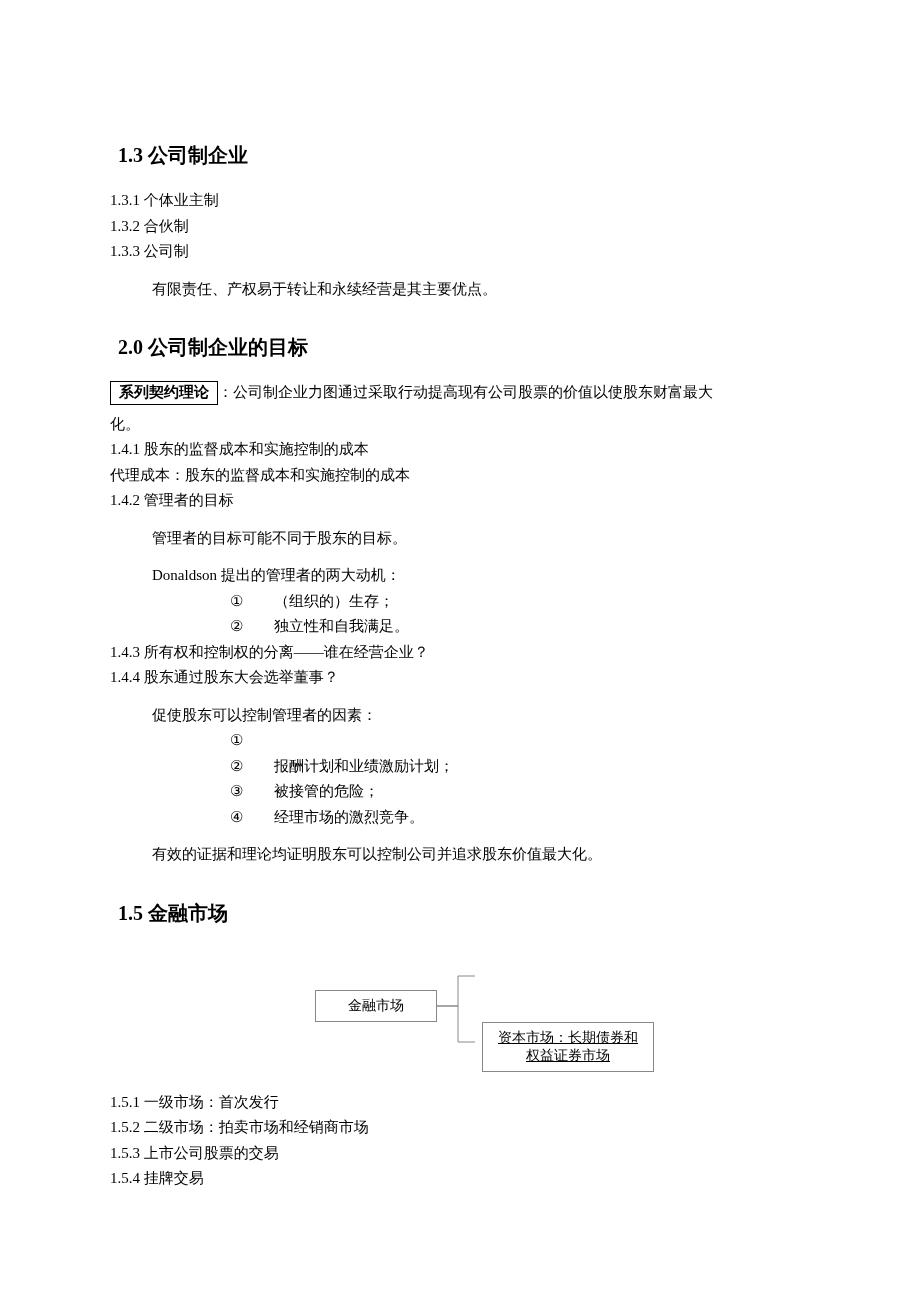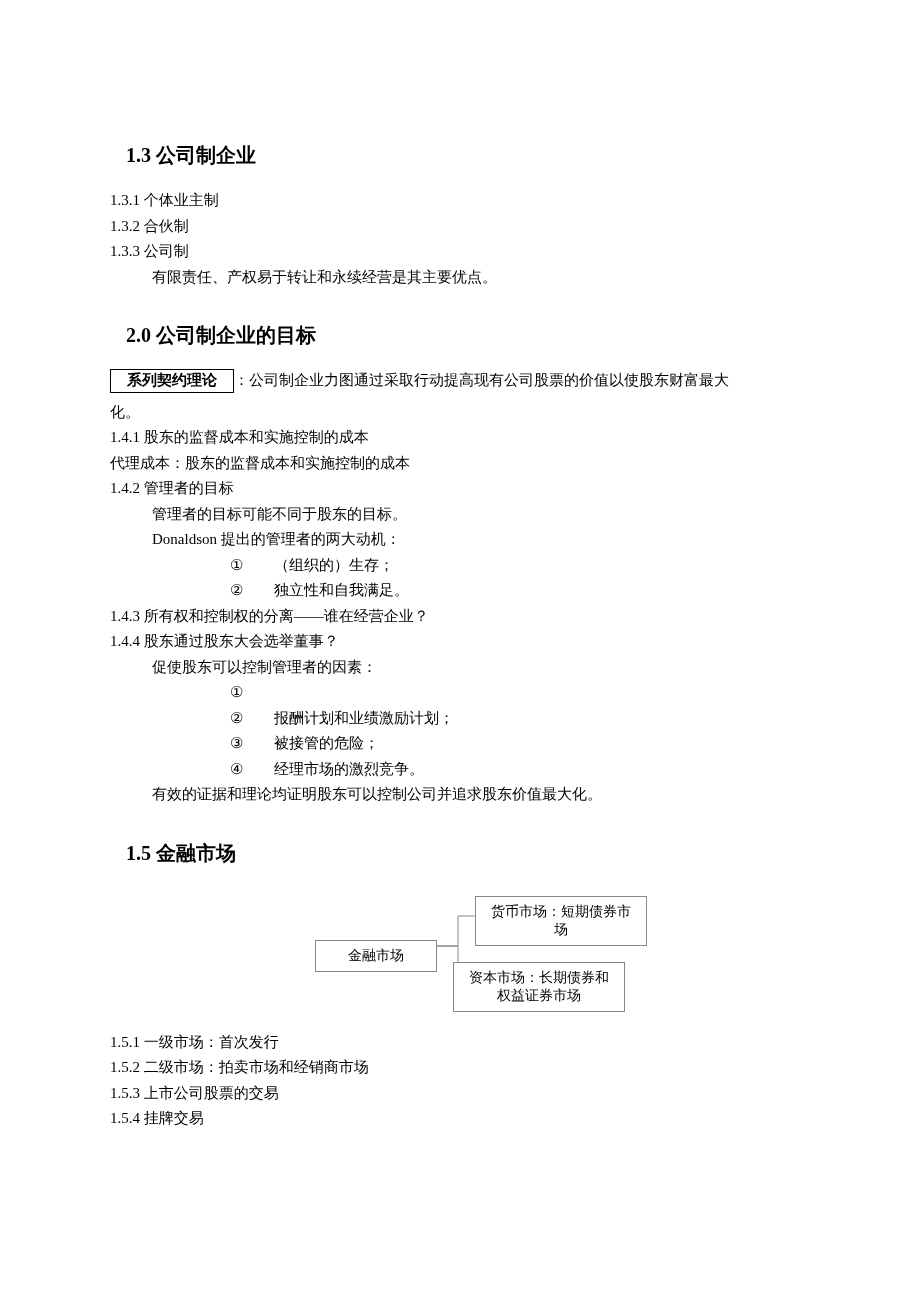--- a/index.html
+++ b/index.html
@@ -9,30 +9,30 @@
     color: #000;
     background: #fff;
     margin: 0;
     padding: 110px 110px 60px 110px;
     width: 920px;
     box-sizing: border-box;
   }
   .h2 {
     font-size: 20px;
     font-weight: bold;
-    margin: 28px 0 16px 16px;
+    margin: 28px 0 16px 8px;
   }
   .para { margin: 0; }
-  .indent1 { padding-left: 42px; }
+  .indent1 { padding-left: 42px; margin-top: 12px; }
   .sub-list { padding-left: 120px; }
   .sub-item { display: flex; gap: 26px; }
   .circ { width: 18px; }
   .boxed {
     border: 1px solid #000;
-    padding: 1px 16px;
+    padding: 1px 8px;
     font-weight: bold;
     display: inline-block;
     line-height: 1.3;
   }
   .diagram {
     display: flex;
     align-items: center;
     justify-content: center;
     margin: 22px 0 18px 0;
     height: 120px;
@@ -41,24 +41,24 @@
   .dbox {
     border: 1px solid #888;
     background: #fff;
     font-size: 14px;
     text-align: center;
     padding: 6px 10px;
     line-height: 1.3;
     position: absolute;
   }
   .dbox.root {
-    left: 205px; top: 48px; width: 100px;
+    left: 205px; top: 38px; width: 100px;
   }
   .dbox.child1 { left: 365px; top: 4px; width: 150px; }
-  .dbox.child2 { left: 343px; top: 70px; width: 150px; }
+  .dbox.child2 { left: 372px; top: 70px; width: 150px; text-decoration: underline; }
   svg.connector { position: absolute; left: 0; top: 0; }
 </style>
 </head>
 <body>
 
 <div class="h2">1.3 公司制企业</div>
 <div class="para">1.3.1 个体业主制</div>
 <div class="para">1.3.2 合伙制</div>
 <div class="para">1.3.3 公司制</div>
 <div class="para indent1">有限责任、产权易于转让和永续经营是其主要优点。</div>
@@ -106,20 +106,19 @@
 <div class="para indent1">有效的证据和理论均证明股东可以控制公司并追求股东价值最大化。</div>
 
 <div class="h2">1.5 金融市场</div>
 
 <div class="diagram">
   <svg class="connector" width="700" height="120">
     <path d="M 325 54 L 348 54 L 348 24 L 365 24" stroke="#888" fill="none" stroke-width="1"></path>
     <path d="M 325 54 L 348 54 L 348 90 L 365 90" stroke="#888" fill="none" stroke-width="1"></path>
   </svg>
   <div class="dbox root">金融市场</div>
-  <div class="dbox child1">货币市场：短期债券市场</div>
   <div class="dbox child2">资本市场：长期债券和权益证券市场</div>
 </div>
 
 <div class="para">1.5.1 一级市场：首次发行</div>
 <div class="para">1.5.2 二级市场：拍卖市场和经销商市场</div>
 <div class="para">1.5.3 上市公司股票的交易</div>
 <div class="para">1.5.4 挂牌交易</div>
 
 </body></html>

